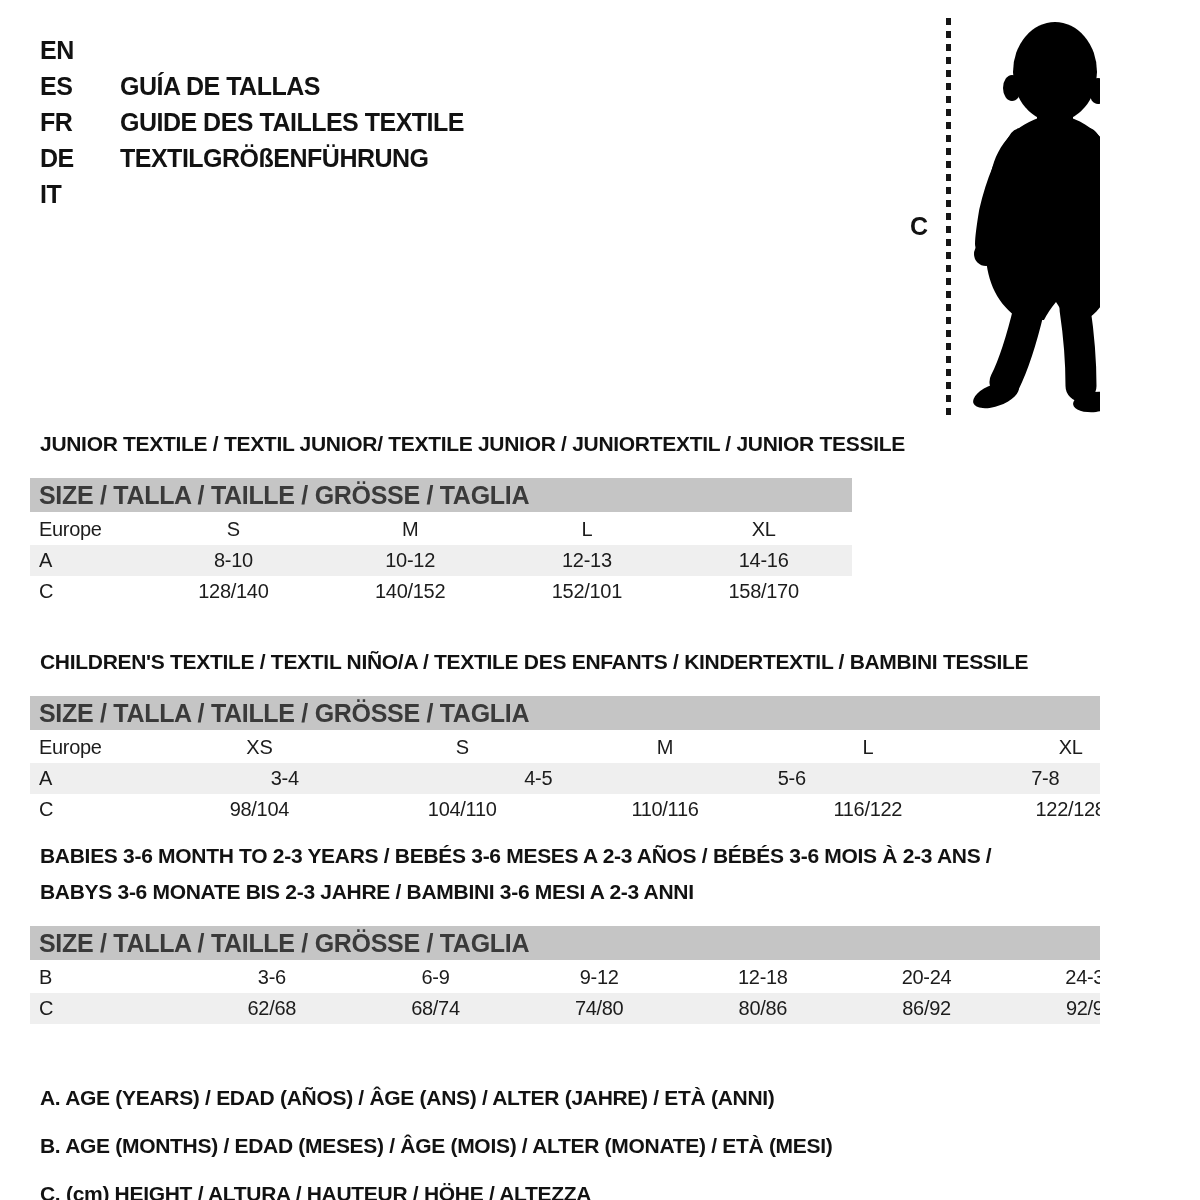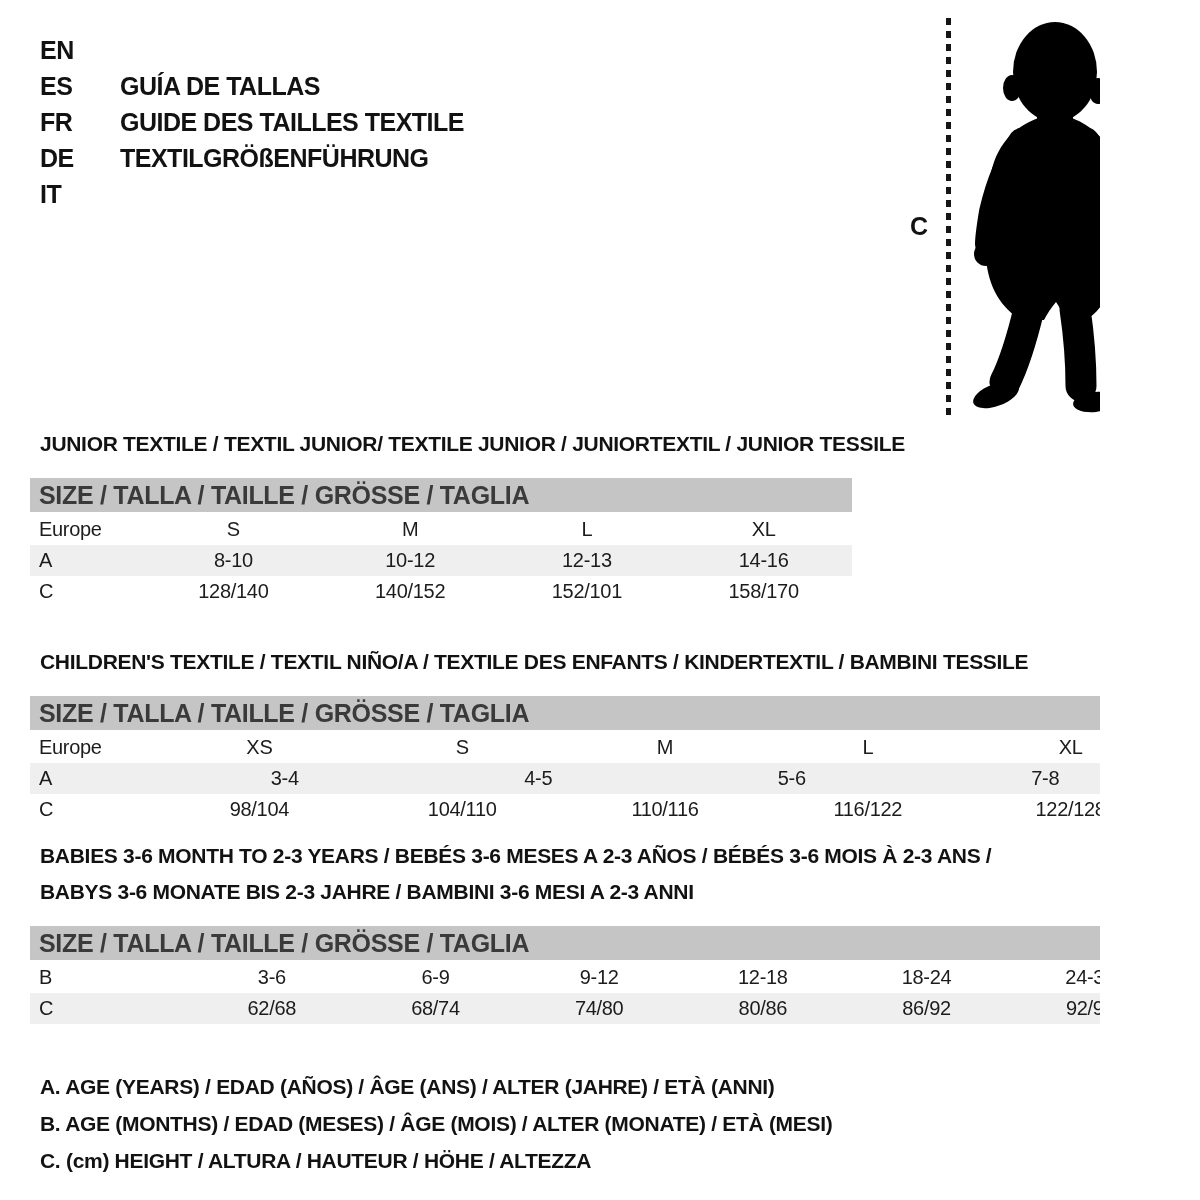--- a/index.html
+++ b/index.html
@@ -80,21 +80,21 @@
   .s2 .tlabel{width:160px;}
   .tcell{
     flex:1;text-align:center;font-size:20px;letter-spacing:-0.3px;
     color:var(--body-text);
   }
 
   
   .legend{position:absolute;left:40px;top:1068px;}
   .legend-line{
     font-size:21px;font-weight:700;letter-spacing:-0.3px;
-    line-height:37px;color:var(--title-text);white-space:nowrap;
+    line-height:37px;color:var(--title-text);white-space:nowrap;margin-top:11px;
   }
 </style>
 </head>
 <body>
 
 <div class="canvas">
 
   <div class="lang-block">
       <div class="lang-row">
         <span class="lang-code">EN</span>
@@ -225,21 +225,21 @@
           <div class="title-line">BABYS 3-6 MONATE BIS 2-3 JAHRE / BAMBINI 3-6 MESI A 2-3 ANNI</div>
         </div>
         <div class="tbl">
           <div class="thead">SIZE / TALLA / TAILLE / GRÖSSE / TAGLIA</div>
           <div class="trow">
             <span class="tlabel">B</span>
             <span class="tcell">3-6</span>
             <span class="tcell">6-9</span>
             <span class="tcell">9-12</span>
             <span class="tcell">12-18</span>
-            <span class="tcell">18-24</span>
+            <span class="tcell">20-24</span>
             <span class="tcell">24-36</span>
           </div>
           <div class="trow">
             <span class="tlabel">C</span>
             <span class="tcell">62/68</span>
             <span class="tcell">68/74</span>
             <span class="tcell">74/80</span>
             <span class="tcell">80/86</span>
             <span class="tcell">86/92</span>
             <span class="tcell">92/98</span>

